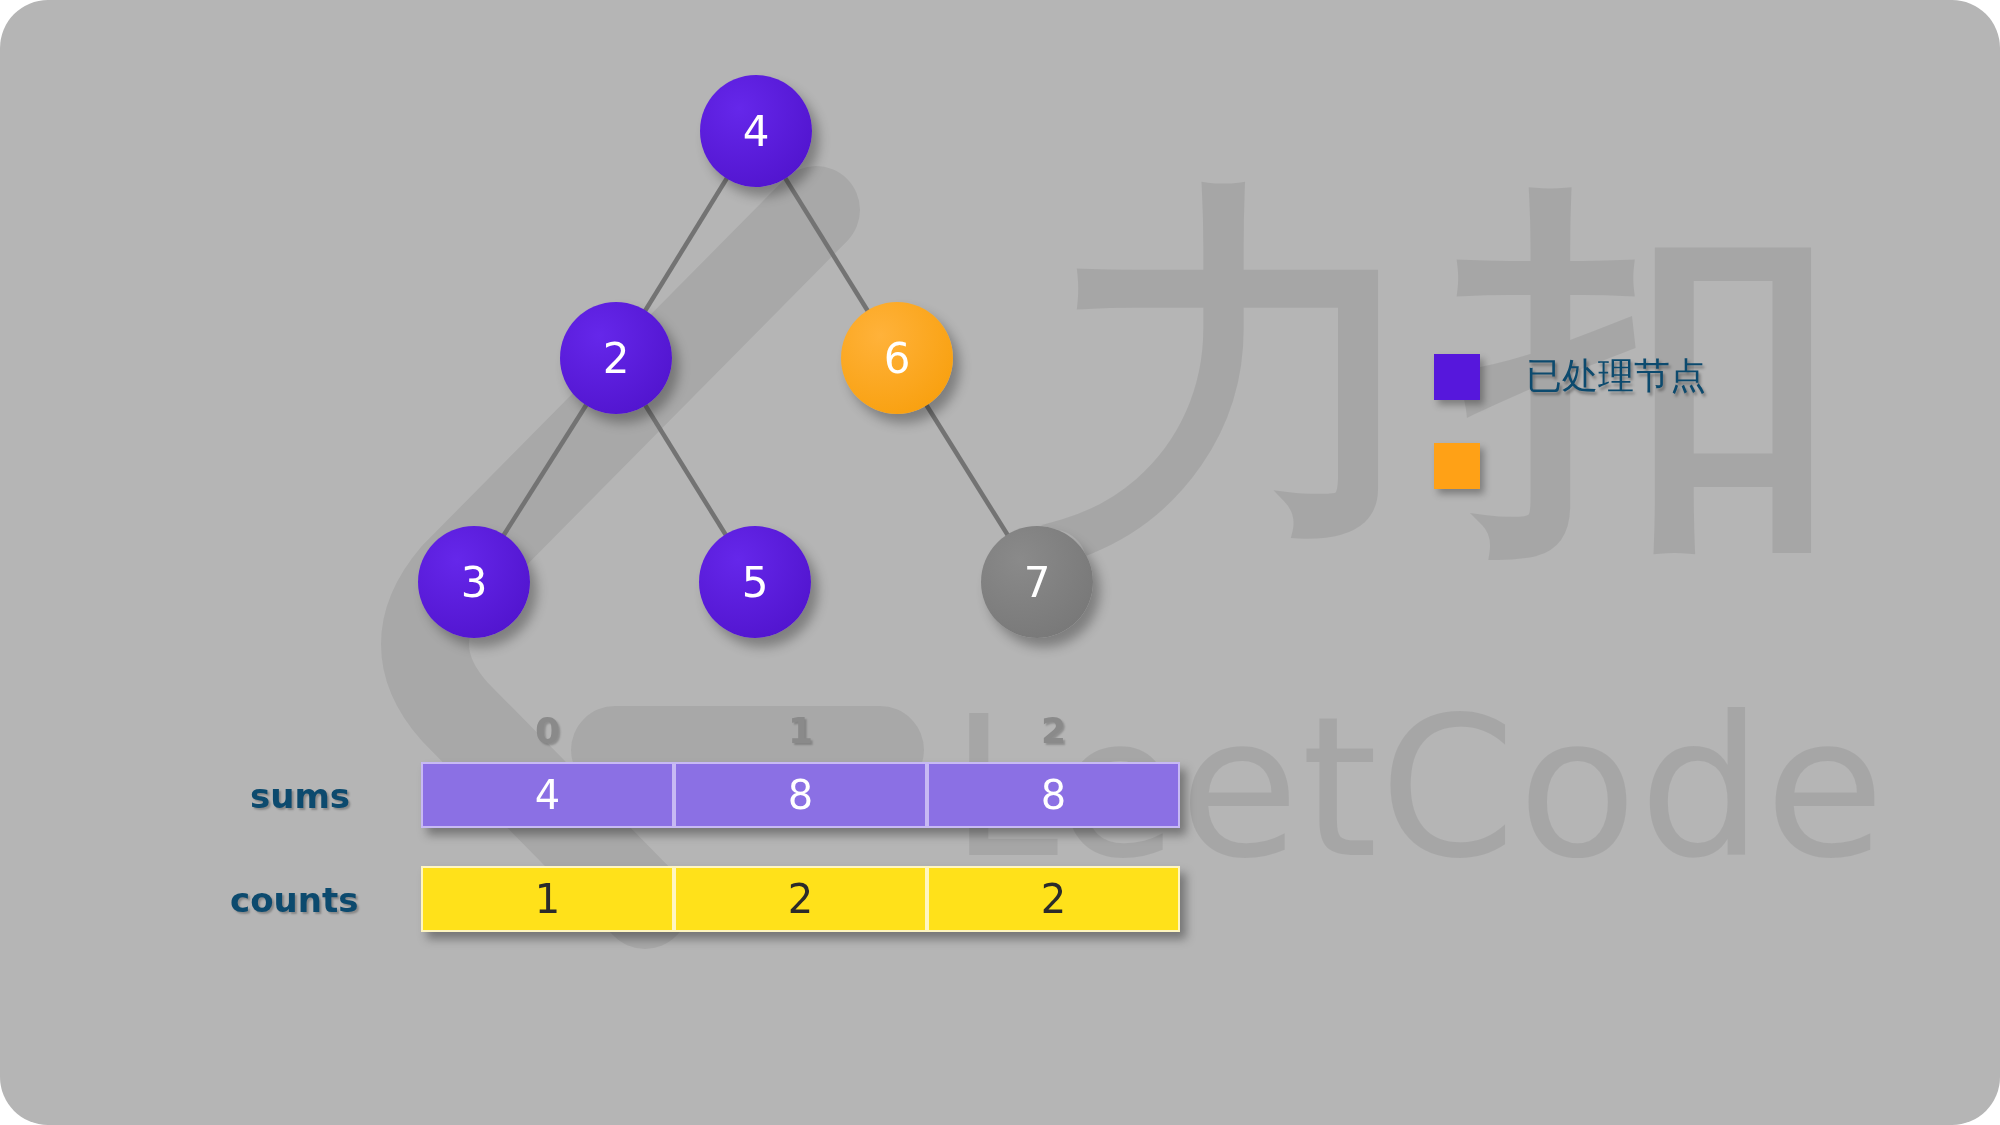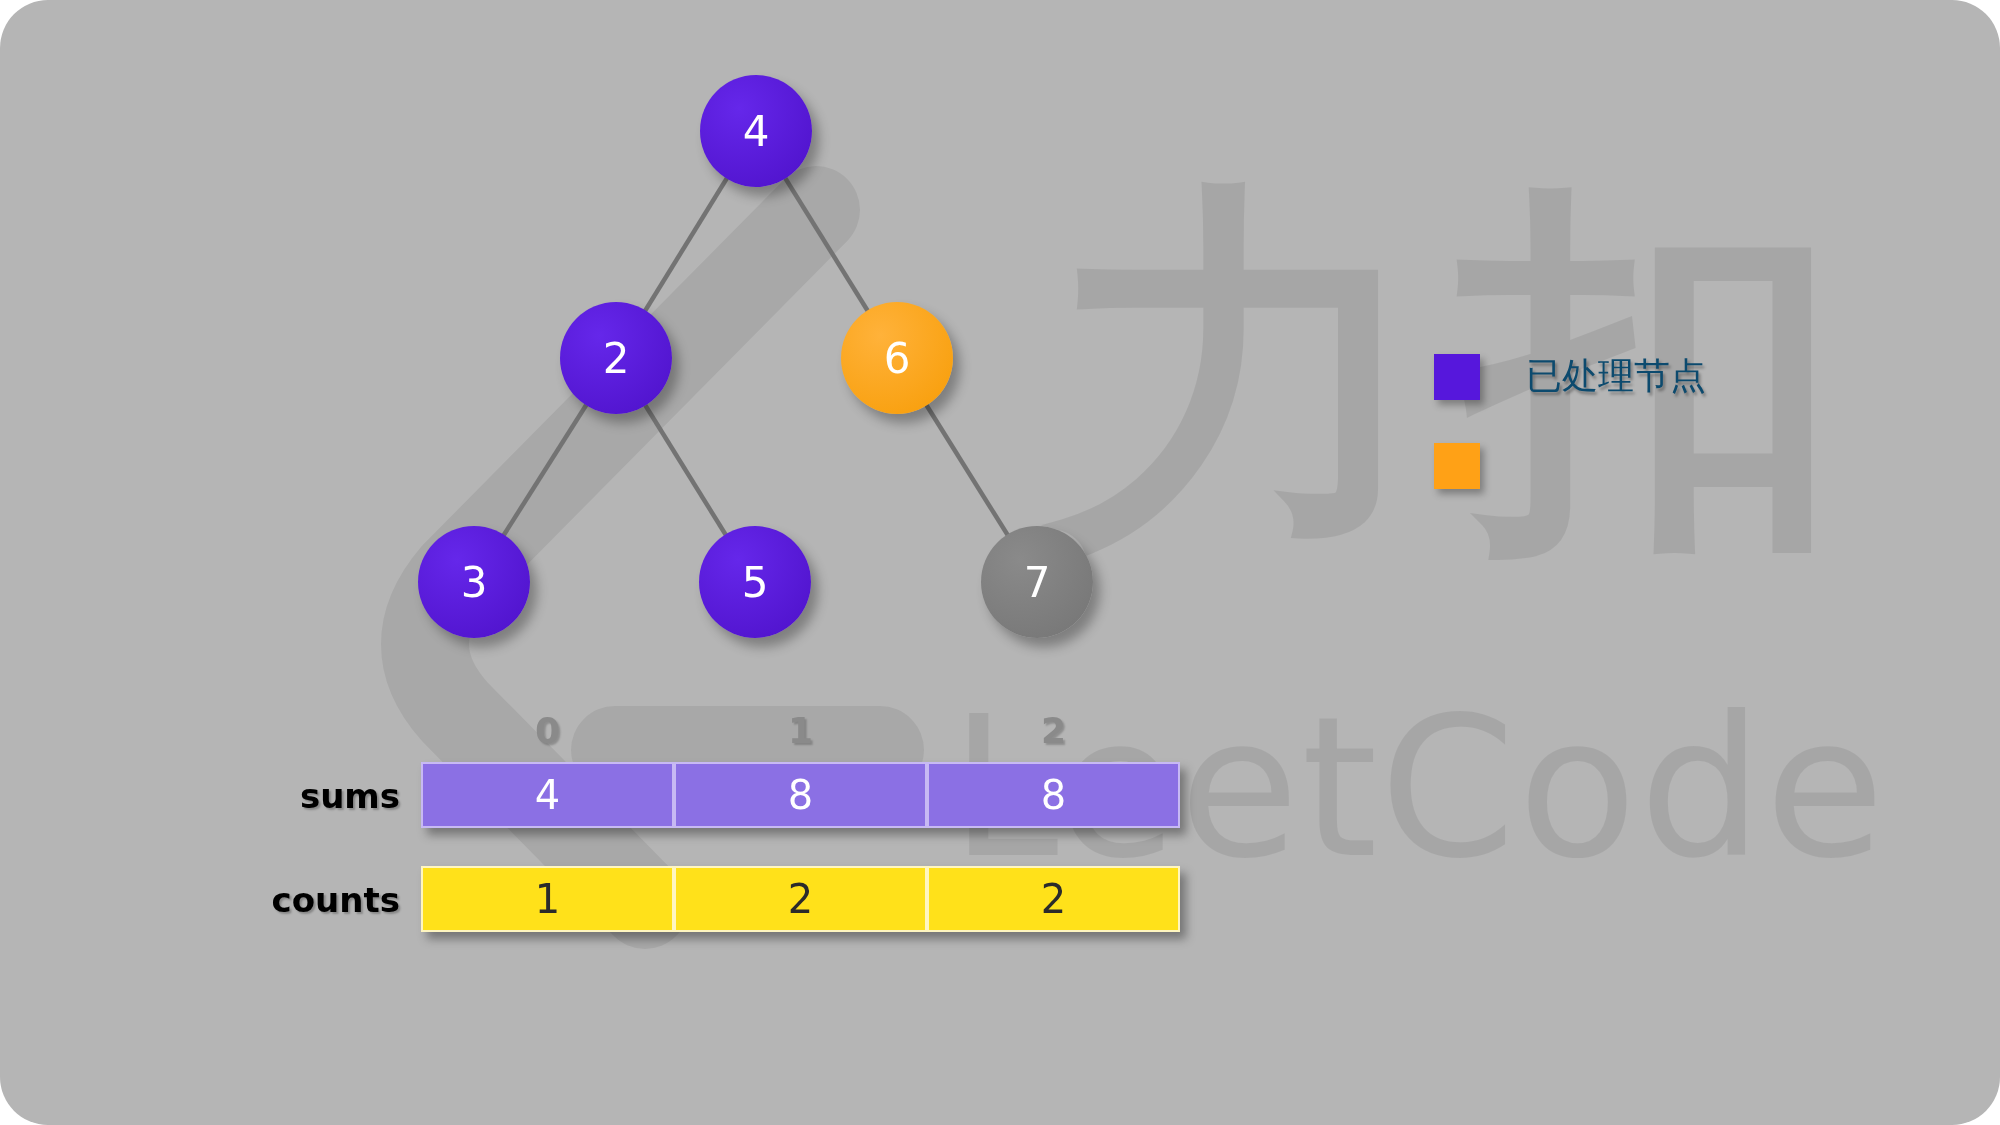--- a/index.html
+++ b/index.html
@@ -58,22 +58,22 @@
   .array-row{position:absolute;display:flex;box-shadow:6px 7px 9px rgba(0,0,0,0.35);}
   .sums-row{left:421px;top:762px;}
   .counts-row{left:421px;top:866px;}
   .cell{
     box-sizing:border-box;width:253px;height:66px;
     display:flex;align-items:center;justify-content:center;font-size:40px;
   }
   .sum-cell{background:#8b70e4;border:2px solid #c7b9f4;color:#ffffff;}
   .count-cell{background:#ffe11a;border:2px solid #fff6c0;color:#2b2b2b;}
   .row-label{
-    position:absolute;font-size:34px;font-weight:bold;color:#000000;
-    text-shadow:2px 2px 2px rgba(0,0,0,0.25);text-align:right;
+    position:absolute;font-size:34px;font-weight:bold;color:#0c4a6e;
+    text-shadow:2px 2px 2px rgba(0,0,0,0.25);
   }
   .sums-label{left:250px;top:776px;width:150px;}
   .counts-label{left:230px;top:880px;width:170px;}
 </style>
 </head>
 <body>
 
 <div class="stage">
   <div class="panel">
 

